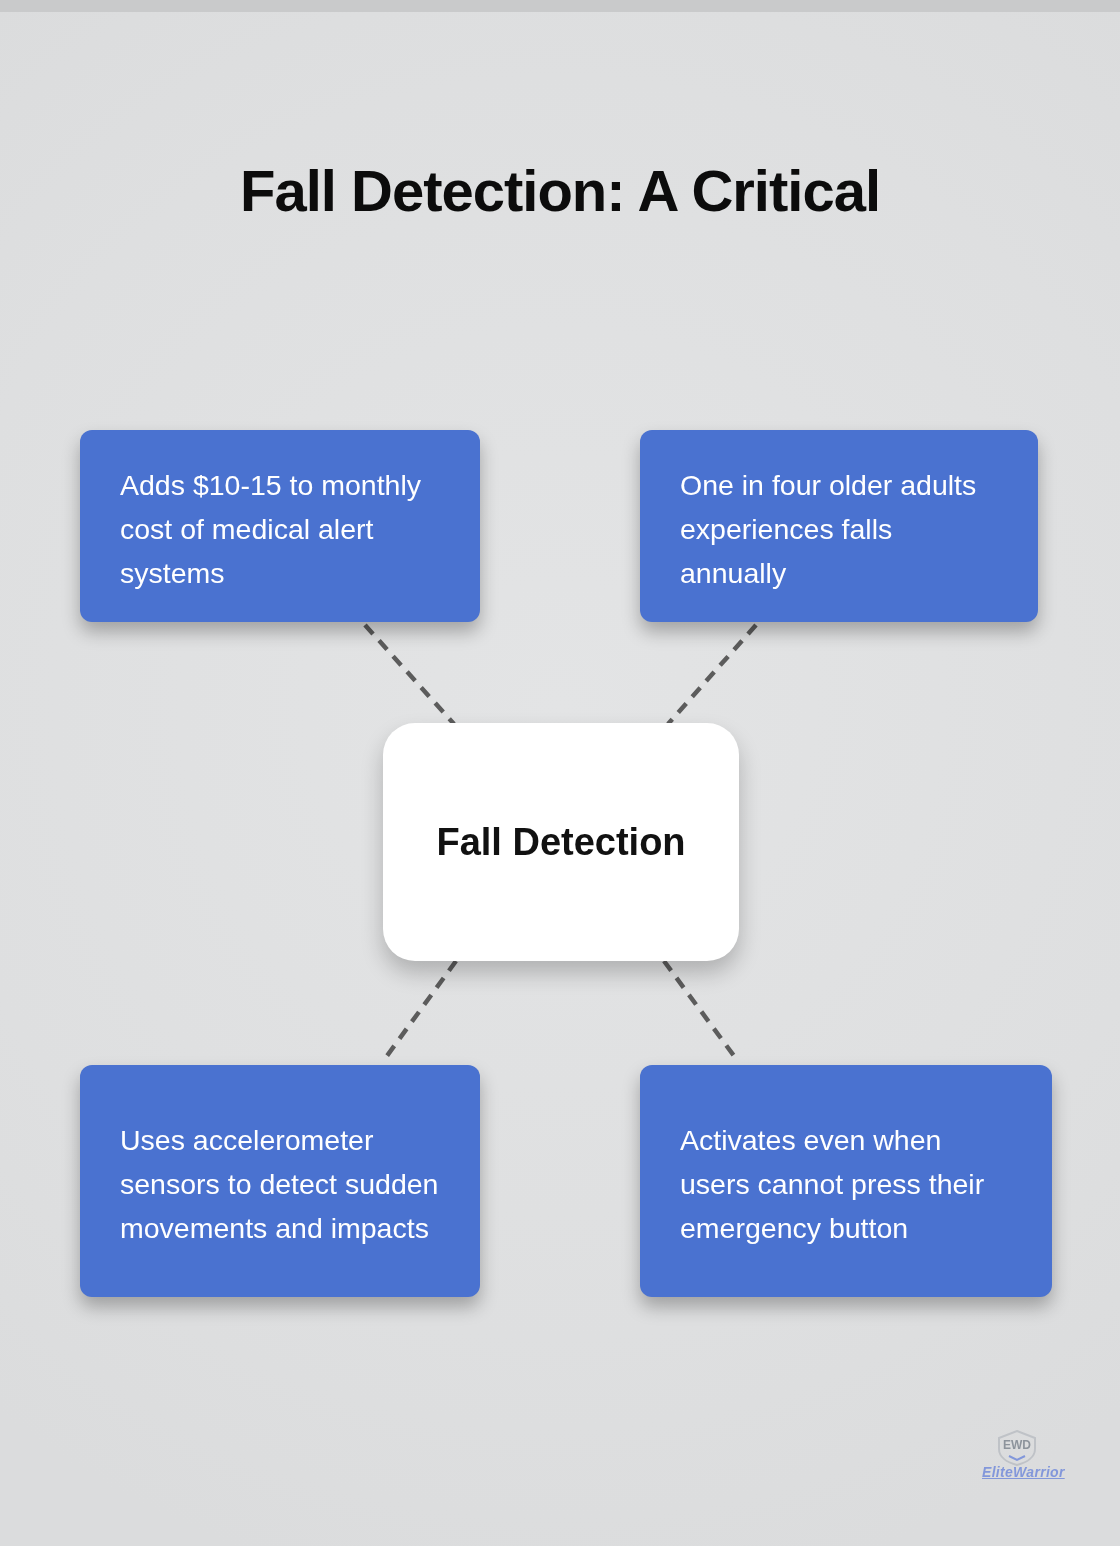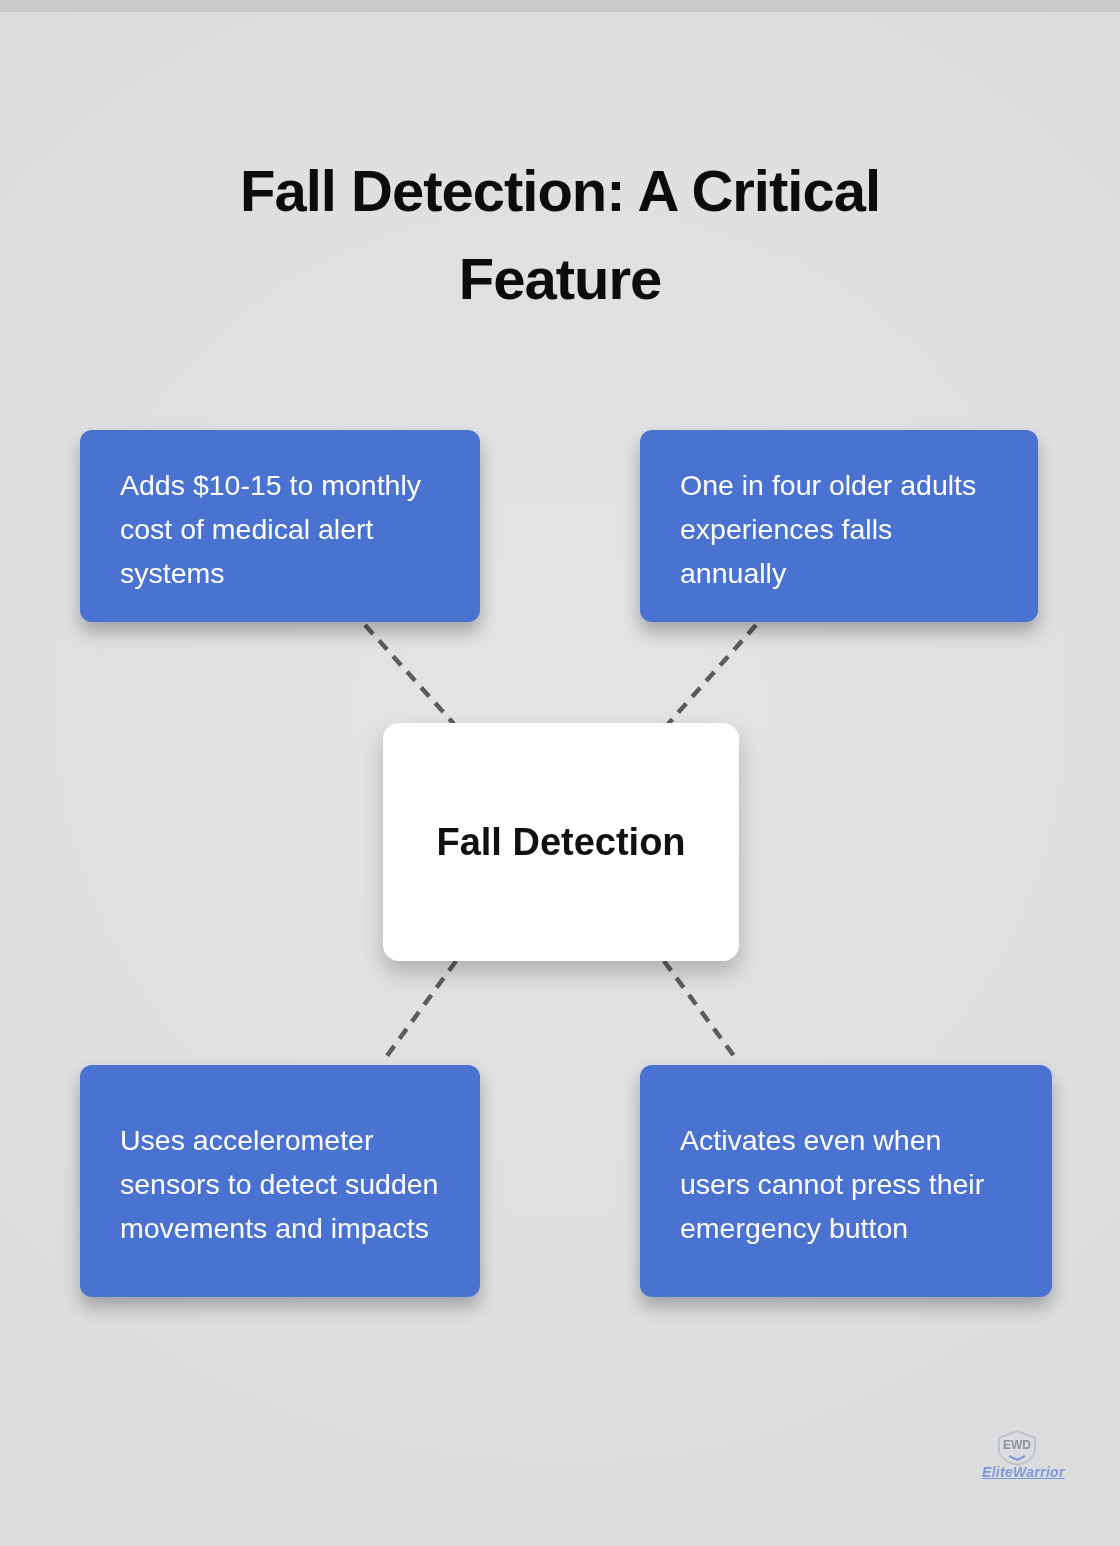--- a/index.html
+++ b/index.html
@@ -58,21 +58,21 @@
   .node.blue .node-text { display: block; }
   .node-tl { left: 80px;  top: 418px;  width: 400px; height: 192px; }
   .node-tr { left: 640px; top: 418px;  width: 398px; height: 192px; }
   .node-bl { left: 80px;  top: 1053px; width: 400px; height: 232px; }
   .node-br { left: 640px; top: 1053px; width: 412px; height: 232px; }
   .node.center {
     left: 383px; top: 711px; width: 356px; height: 238px;
     background: #ffffff;
     color: #111111;
     justify-content: center;
-    border-radius: 16px;
+    border-radius: 32px;
     font-size: 38px;
     font-weight: 700;
     box-shadow: 0 12px 22px rgba(0,0,0,0.22);
   }
   .watermark {
     position: absolute;
     right: 68px;
     top: 1418px;
     width: 70px;
     text-align: left;
@@ -89,21 +89,20 @@
     margin-top: -2px;
     text-decoration: underline;
   }
 </style>
 </head>
 <body>
 
 <div class="canvas">
 
   <h1 class="title"><span>Fall Detection: A Critical</span><br>
-    <span>Feature</span>
   </h1>
 
   <svg class="connectors" viewBox="0 0 1120 1546" aria-hidden="true">
     <line x1="365" y1="613" x2="454" y2="712"></line>
     <line x1="756" y1="613" x2="668" y2="712"></line>
     <line x1="456" y1="949" x2="384" y2="1048"></line>
     <line x1="664" y1="949" x2="737" y2="1048"></line>
   </svg>
 
   <div class="node blue node-tl">

